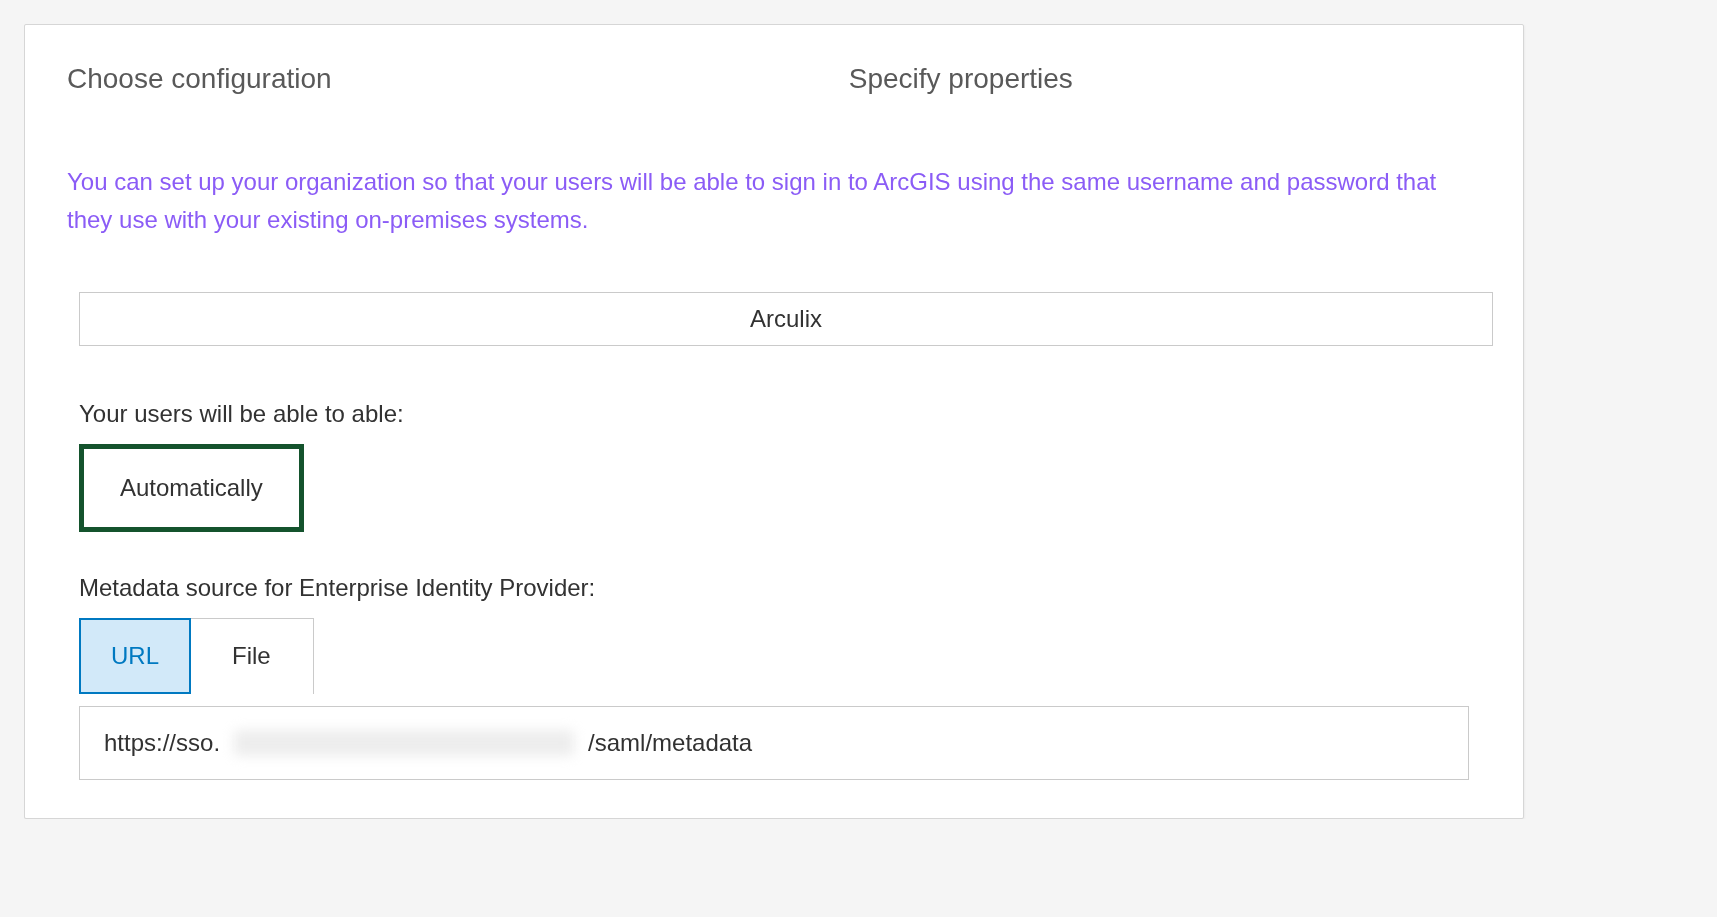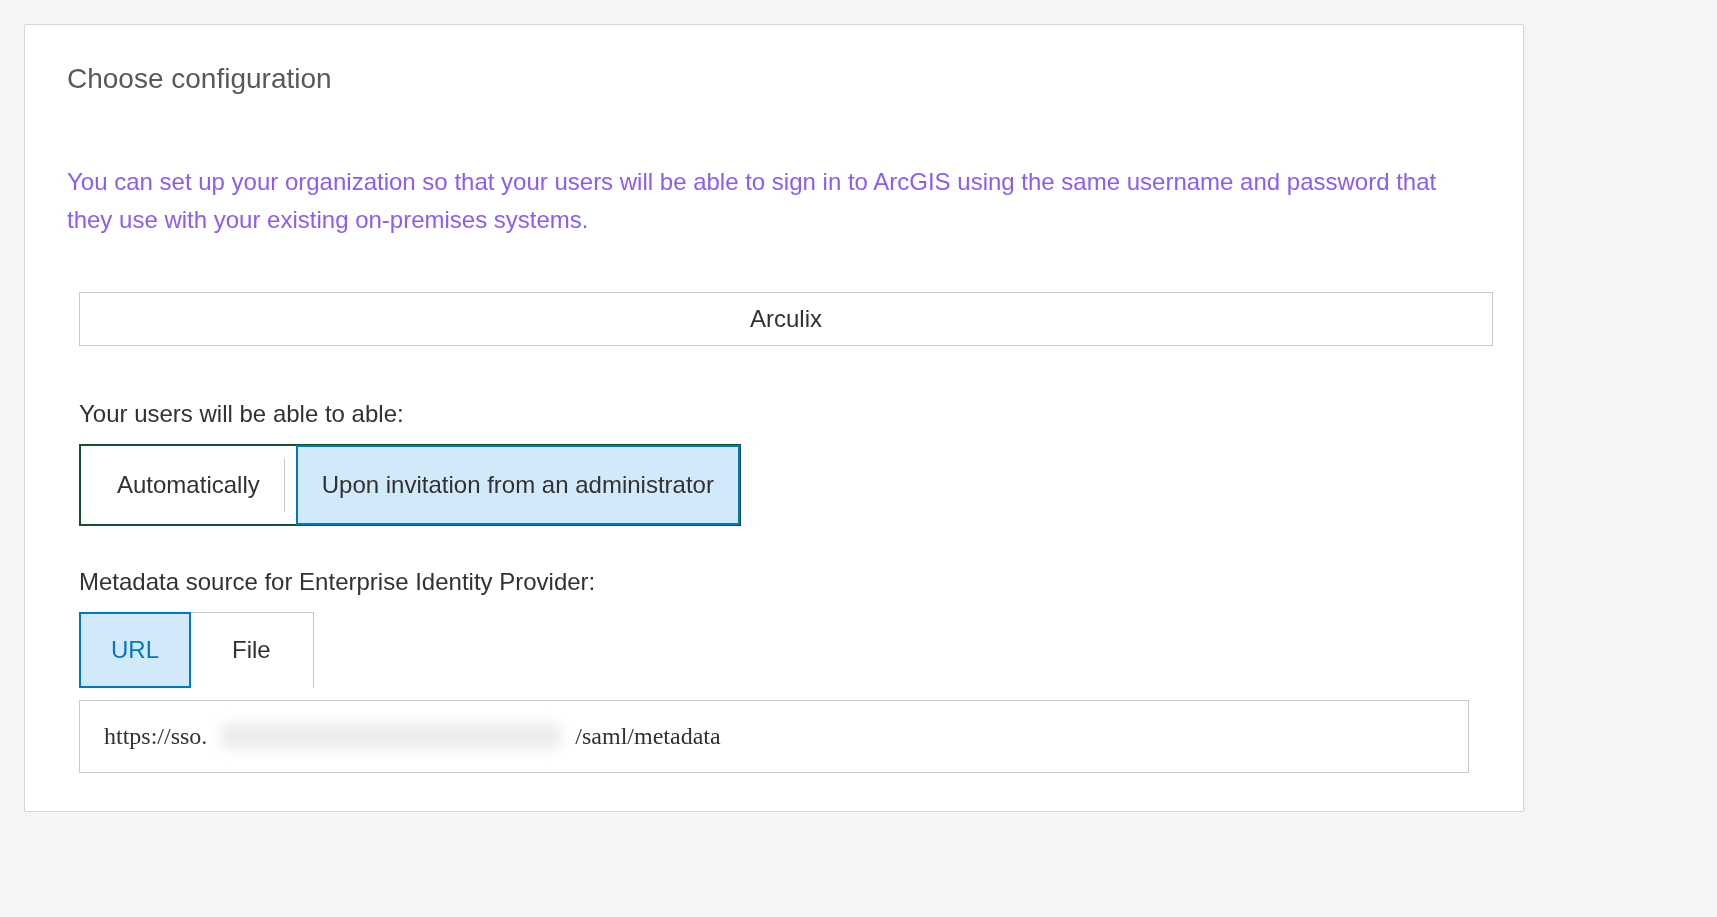--- a/index.html
+++ b/index.html
@@ -61,21 +61,21 @@
       font-family: inherit;
       outline: none;
       background: #ffffff;
       text-align: center;
     }
     .group {
       margin-bottom: 42px;
     }
     .toggle-group {
       display: flex;
-      border: 2px solid #14532d;
+      border: 5px solid #14532d;
       width: fit-content;
     }
     .toggle-group .toggle-btn {
       background: #ffffff;
       border: none;
       border-right: 1px solid #cacaca;
       padding: 14px 24px;
       font-size: 24px;
       color: #323232;
       cursor: pointer;
@@ -126,52 +126,51 @@
     .url-input-wrap {
       border: 1px solid #cacaca;
       padding: 10px 12px;
       display: flex;
       align-items: center;
       font-size: 24px;
       color: #323232;
     }
     .url-pre, .url-post {
       white-space: nowrap;
-      font-family: Liberation Serif, serif;
     }
     .blur-span {
       display: inline-block;
       width: 340px;
       height: 26px;
       background: #ededed;
       filter: blur(6px);
       border-radius: 4px;
       margin: 0 2px;
     }
   </style>
 </head>
 <body>
 
 <div class="panel">
   <div class="steps">
     <div class="step left">Choose configuration</div>
+    <div class="step right">Specify properties</div>
   </div>
 
   <div class="content">
     <p class="intro">You can set up your organization so that your users will be able to sign in to ArcGIS using the same username and password that they use with your existing on-premises systems.</p>
 
     <div class="group">
       <input type="text" class="text-input" value="Arculix" style="">
     </div>
 
     <div class="group">
       <div class="field-label">Your users will be able to able:</div>
       <div class="toggle-group">
         <button class="toggle-btn">Automatically</button>
-        <button class="toggle-btn selected">Upon invitation from an administrator</button>
       </div>
     </div>
 
     <div class="group" style="margin-bottom:0">
       <div class="field-label">Metadata source for Enterprise Identity Provider:</div>
       <div class="metadata-tabs">
         <button class="tab-btn selected">URL</button>
         <button class="tab-btn">File</button>
       </div>
       <div class="url-input-wrap">

